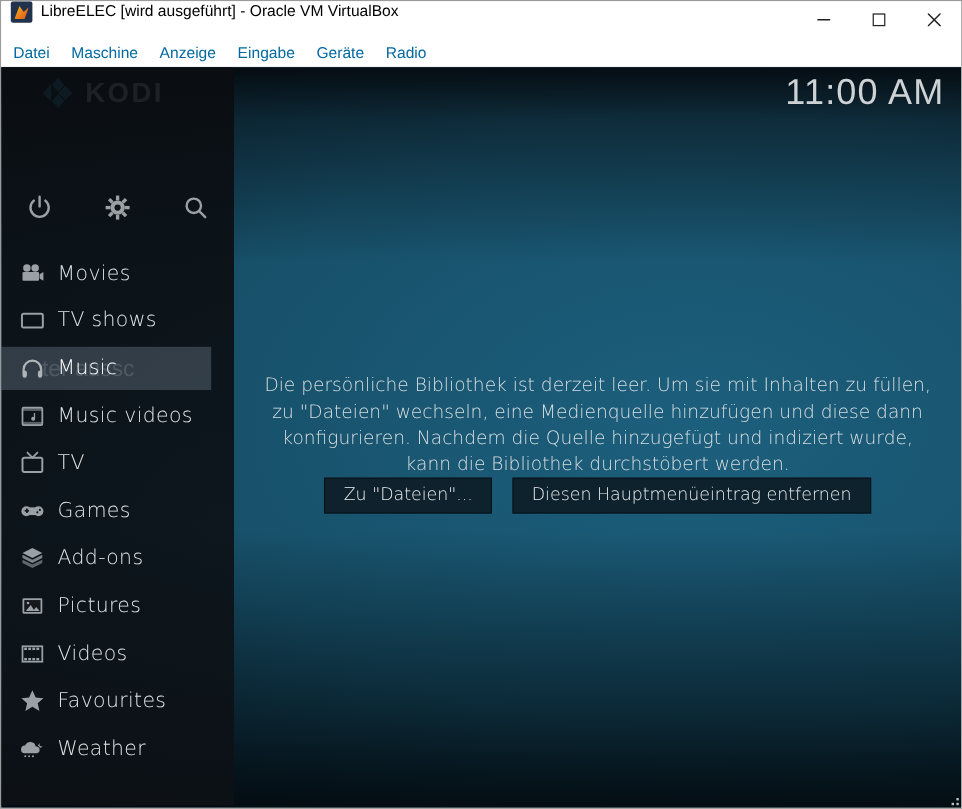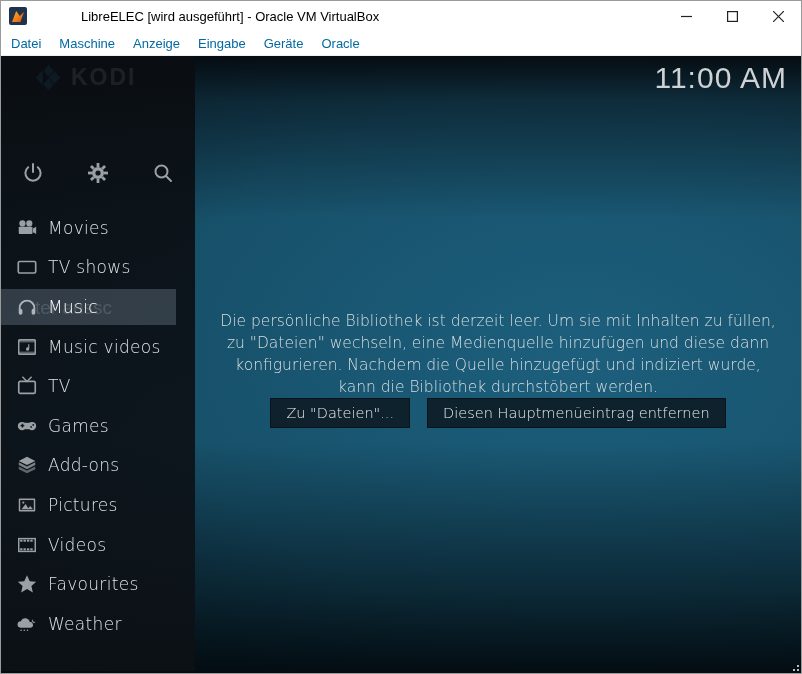--- a/index.html
+++ b/index.html
@@ -7,22 +7,22 @@
   body { font-family:"Liberation Sans", sans-serif; }
 
   .window {
     position:relative; width:802px; height:674px;
     background:#ffffff; border:1px solid #9a9a9a;
     display:flex; flex-direction:column; overflow:hidden;
   }
 
   
   .titlebar {
-    height:30px; background:#ffffff; display:flex; align-items:center;
-    flex:0 0 auto; position:relative;gap:47px;
+    height:30px; background:#ffffff; display:flex; 
+    flex:0 0 auto; position:relative;
   }
   .app-icon { width:18px; height:18px; margin:0 7px 0 8px; position:relative; flex:0 0 auto; }
   .app-icon .box { position:absolute; inset:0; background:#20324c; border-radius:2px; }
   .app-icon .swoosh { position:absolute; left:3px; top:4px; width:12px; height:11px;
     background:linear-gradient(135deg,#f6a21d 20%,#e2641b 80%); clip-path:polygon(0 100%, 35% 0, 65% 45%, 100% 10%, 70% 100%); }
   .title-text { font-size:13px; color:#000; white-space:nowrap; }
   .win-controls { position:absolute; right:0; top:0; height:30px; display:flex; }
   .win-btn { width:46px; height:30px; display:flex; align-items:center; justify-content:center; cursor:default; }
   .win-btn svg { display:block; }
 
@@ -113,21 +113,21 @@
       </div>
     </div>
   </div>
 
   <div class="menubar">
     <span class="menu-item">Datei</span>
     <span class="menu-item">Maschine</span>
     <span class="menu-item">Anzeige</span>
     <span class="menu-item">Eingabe</span>
     <span class="menu-item">Geräte</span>
-    <span class="menu-item">Oracle</span>
+    <span class="menu-item">Radio</span>
   </div>
 
   <div class="vm-screen">
 
     <div class="kodi-logo">
       <svg width="27" height="27" viewBox="0 0 32 32">
         <g fill="#2fb2e5">
           <polygon points="16,1 22,8 16,15 10,8"></polygon>
           <polygon points="23,9 30,16 23,23 16,16"></polygon>
           <polygon points="16,17 22,24 16,31 10,24"></polygon>

